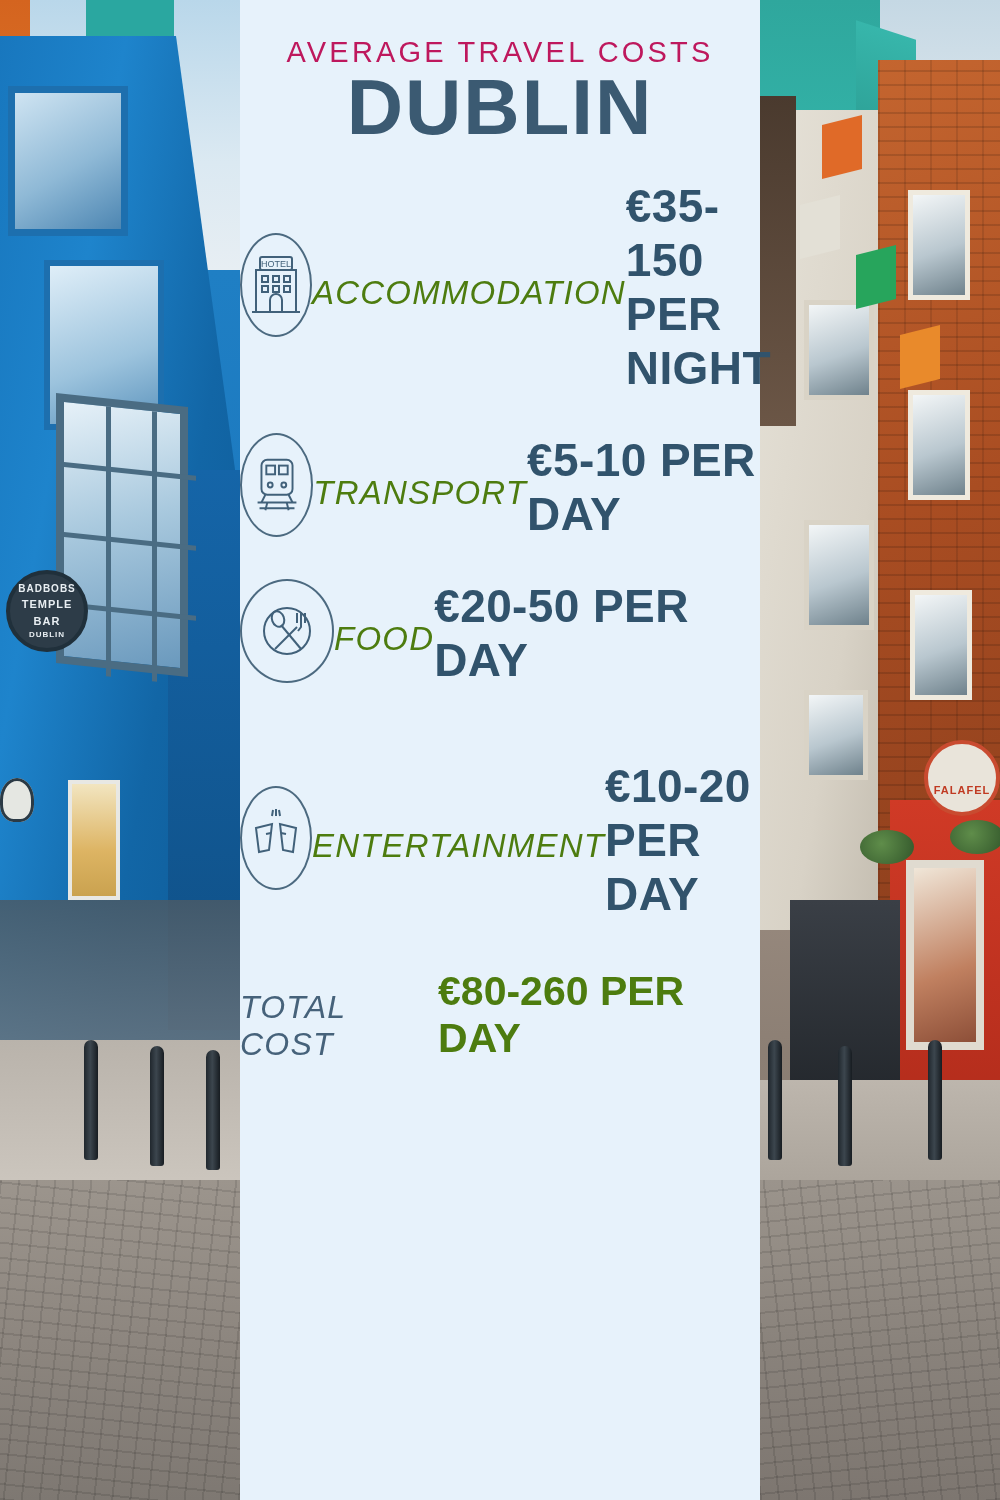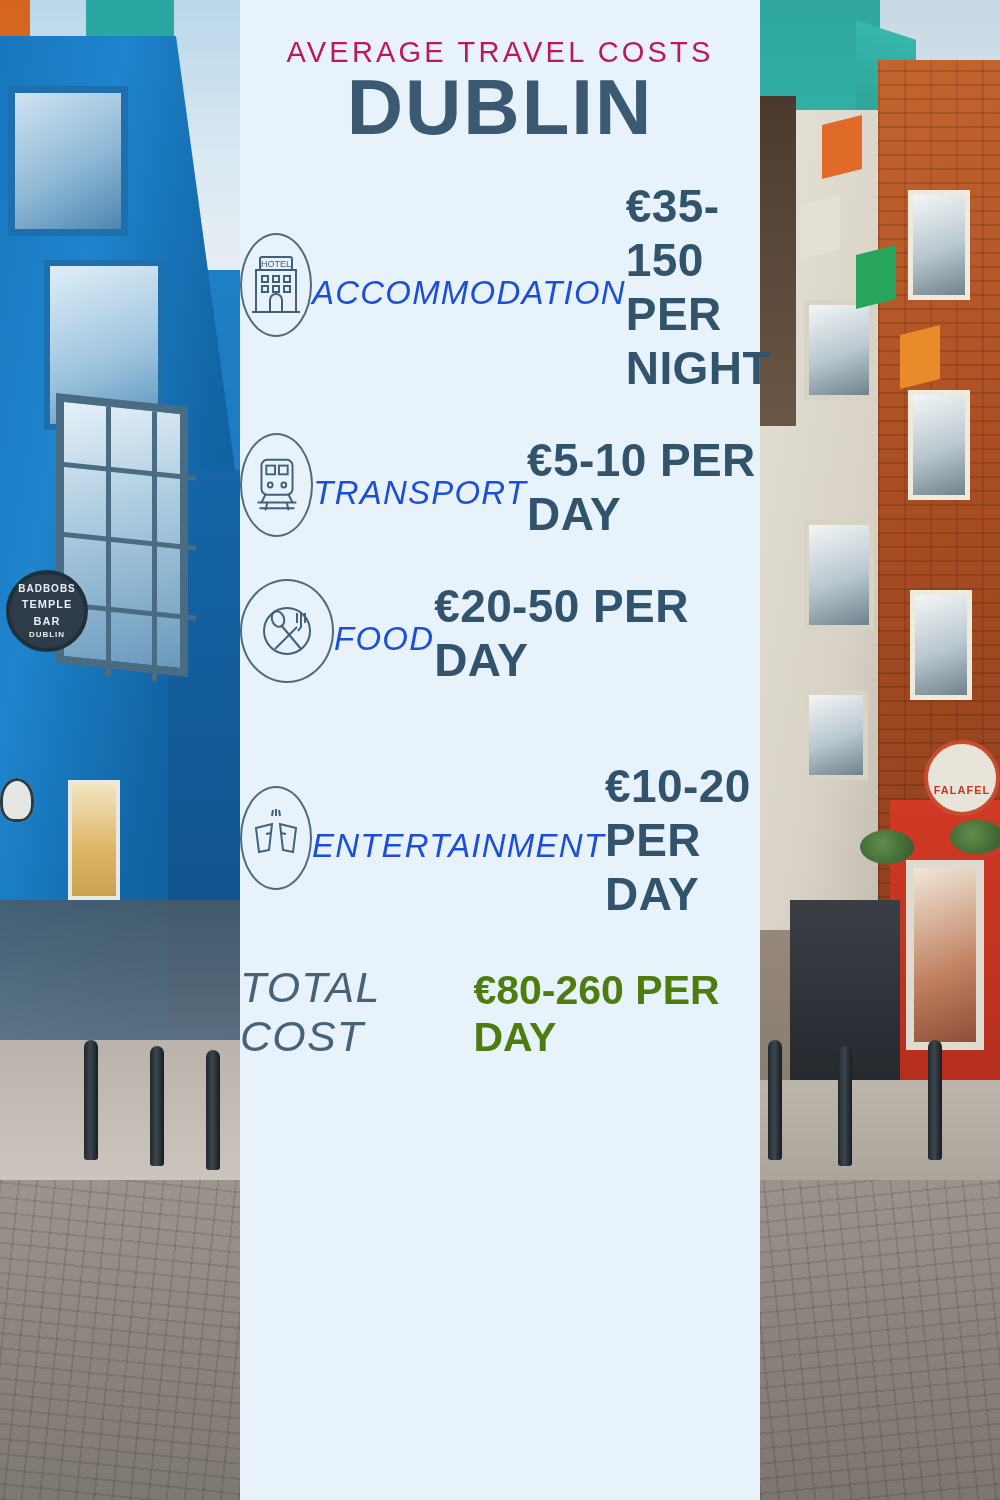--- a/index.html
+++ b/index.html
@@ -217,33 +217,34 @@
   .icon-circle {
     width: 104px; height: 104px;
     border-radius: 50%;
     border: 2px solid #4c6a80;
     display: flex; align-items: center; justify-content: center;
   }
   .cat {
     font-size: 33px;
     font-style: italic;
     letter-spacing: 1.2px;
-    color: #1d4ed8;
+    color: #4d7c0f;
     margin-top: 16px;
   }
   .price {
     font-size: 46px;
     font-weight: bold;
     letter-spacing: .4px;
     color: #31536c;
     margin-top: 4px;
   }
   .total-cat {
-    font-size: 43px; font-style: italic; letter-spacing: 1.2px;
+    font-size: 32px; font-style: italic; letter-spacing: 1.2px;
     color: #46627a;
+    margin-top: 26px;
   }
   .total-price {
     font-size: 41px; font-weight: bold; color: #4d7c0f; margin-top: 4px;
   }
   .sp-1 { height: 26px; }
   .sp-2 { height: 34px; }
   .sp-total { height: 42px; }
 </style>
 </head>
 <body>

